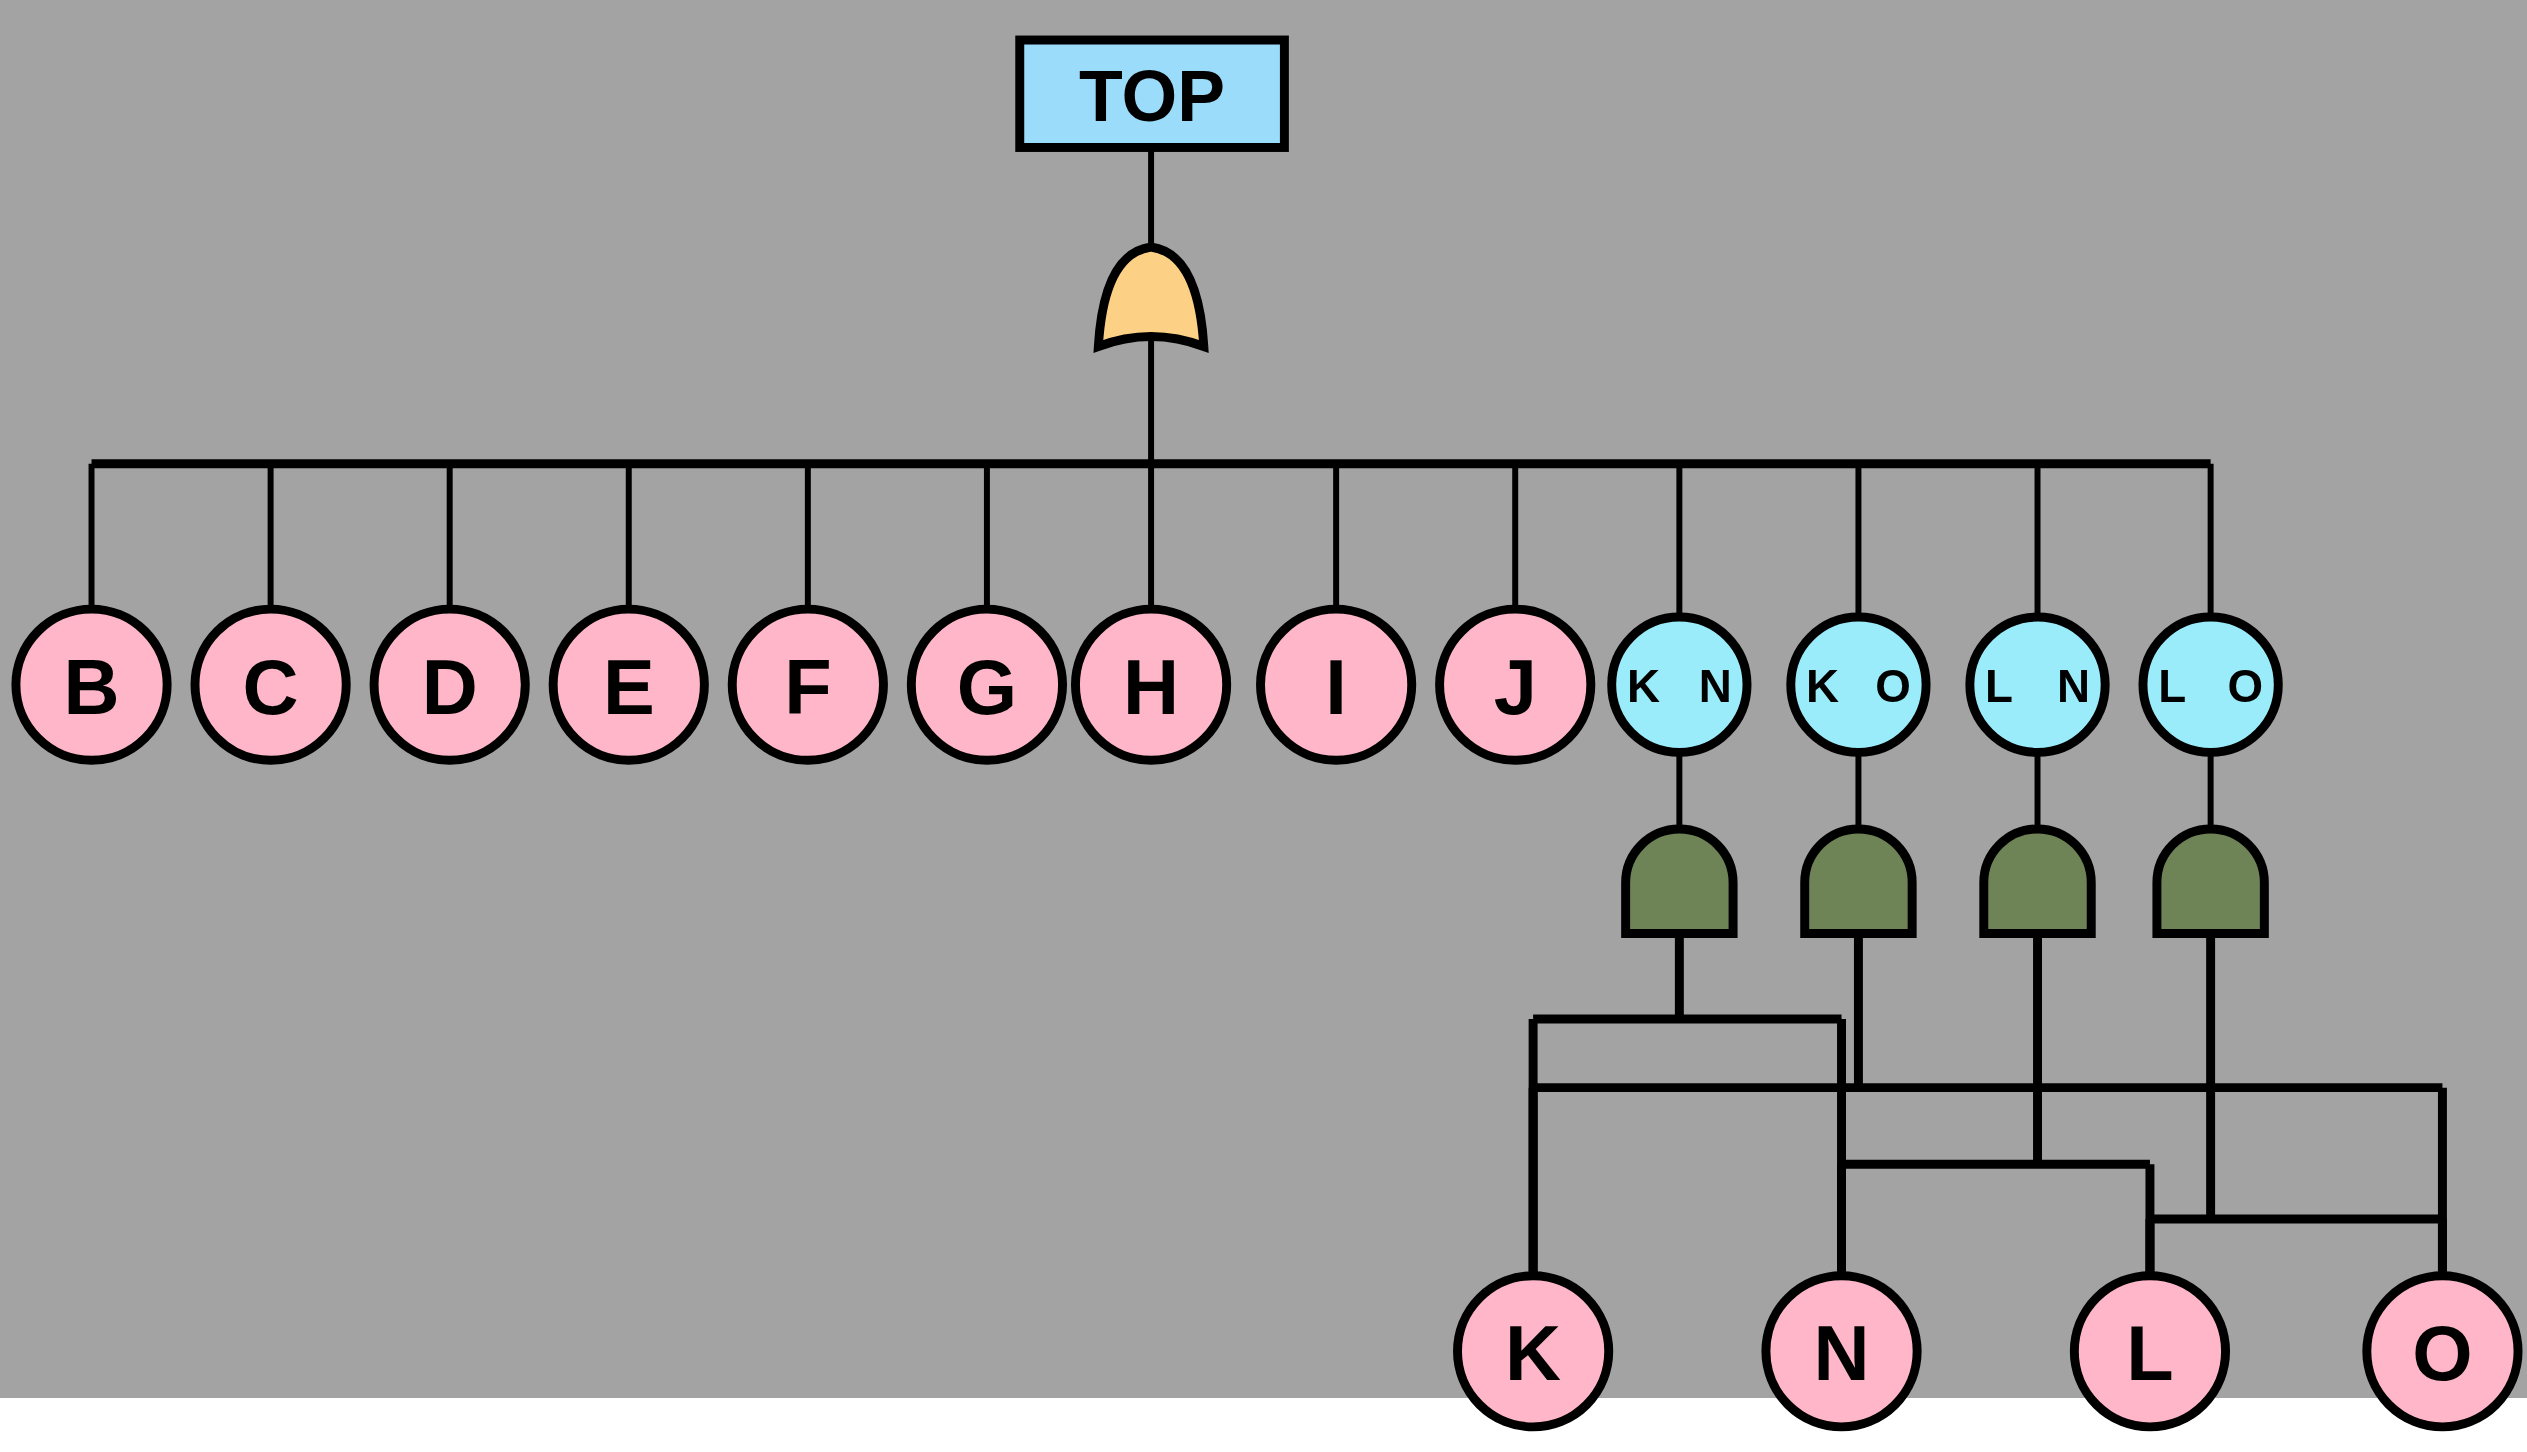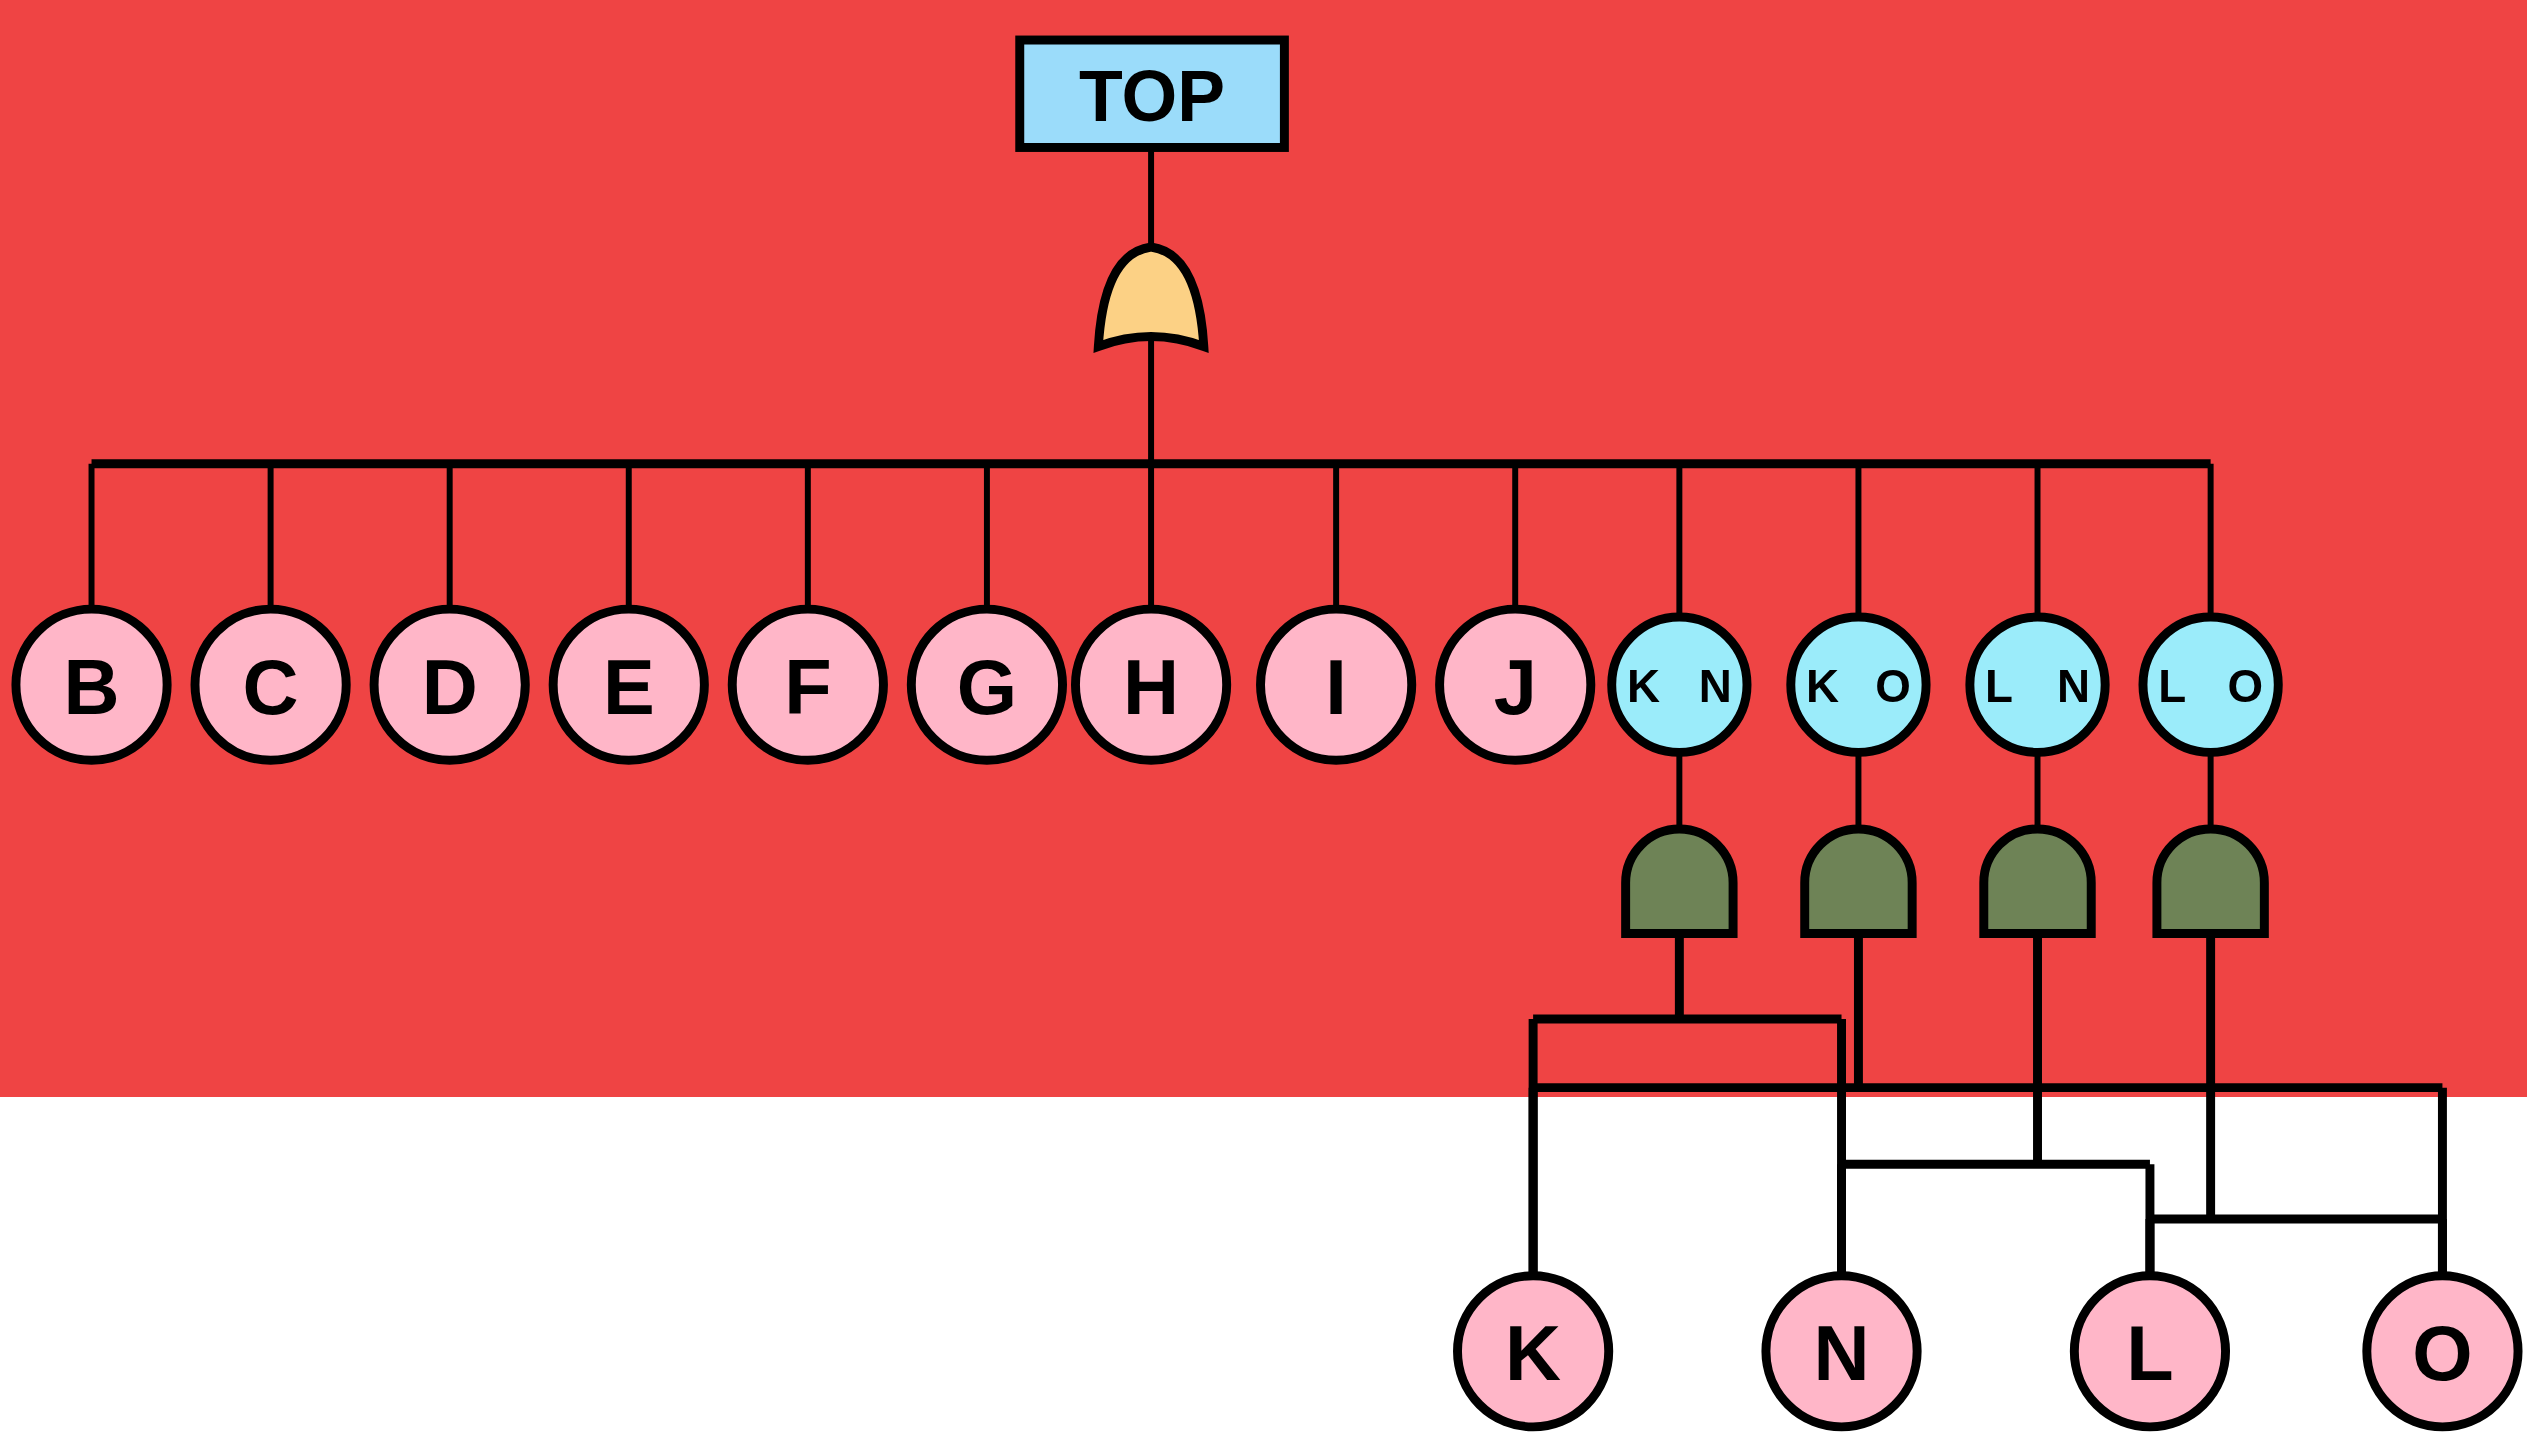--- a/index.html
+++ b/index.html
@@ -9,22 +9,22 @@
   }
   body {
     width: 2527px;
     height: 1453px;
     font-family: "Liberation Sans", sans-serif;
     overflow: hidden;
   }
   #diagram-root {
     position: relative;
     width: 2527px;
-    height: 1097px;
-    background: #ef4444;
+    height: 1398px;
+    background: #a3a3a3;
   }
   svg.fault-tree {
     display: block;
     width: 2527px;
     height: 1453px;
   }
   .wire {
     stroke: #000000;
     stroke-width: 6;
     fill: none;

